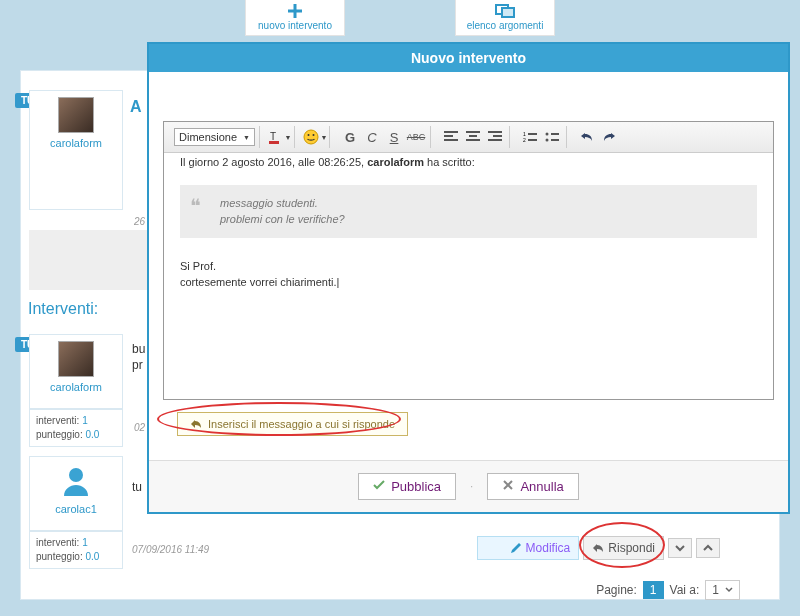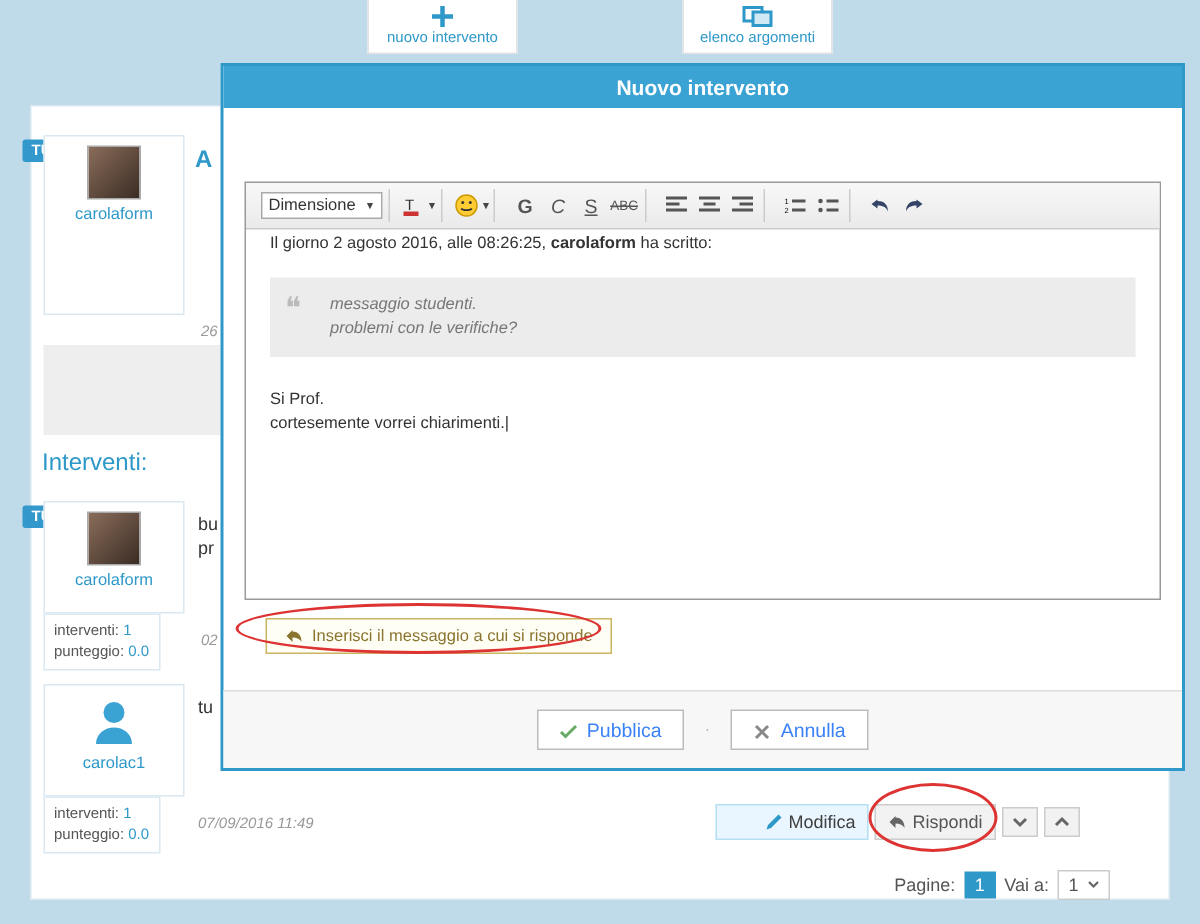--- a/index.html
+++ b/index.html
@@ -90,21 +90,21 @@
     border: 1px solid #aaa; margin: 0 auto 4px auto; display:block;
   }
   .avatar-generic {
     width: 36px; height: 36px; margin: 0 auto 4px auto; display:block;
   }
   .userlink { color: #2e98c9; font-size: 11px; }
 
   .stats-panel {
     position: absolute;
     left: 29px;
-    width: 78px;
+    width: 94px;
     background: #fff;
     border: 1px solid #d9e8f1;
     font-size: 10px;
     color: #555;
     padding: 4px 6px;
     line-height: 14px;
   }
   .sp1 { top: 409px; }
   .sp2 { top: 531px; }
   .statv { color: #2e98c9; }
@@ -118,41 +118,41 @@
     font-size: 16px;
   }
 
   .gray-block {
     position:absolute; left:29px; top:230px; width:760px; height:60px; background:#eee;
   }
 
   
   .partial1 { position:absolute; left:132px; top:342px; color:#333; font-size:12px; }
   .partial2 { position:absolute; left:132px; top:358px; color:#333; font-size:12px; }
-  .partial3 { position:absolute; left:132px; top:464px; color:#333; font-size:12px;text-align:center; }
+  .partial3 { position:absolute; left:132px; top:480px; color:#333; font-size:12px;text-align:center; }
 
   
   .action-row {
     position: absolute;
     right: 80px;
     top: 536px;
     display: flex;
     gap: 4px;
     align-items: center;
   }
   .smbtn {
     background: #f2f2f2;
     border: 1px solid #ccc;
     padding: 4px 8px;
     font-size: 12px;
     color: #555;
     display:flex; align-items:center; gap:4px;
     cursor: pointer;
   }
-  .smbtn.primary { background: #e9f6ff; color:#404040; border-color:#b6dff3;padding-left:32px; }
+  .smbtn.primary { background: #e9f6ff; color:#8b5cf6; border-color:#b6dff3;padding-left:32px; }
   .smbtn.square { padding: 4px 6px; }
 
   
   .red-ring1 {
     position: absolute;
     right: 135px;
     top: 522px;
     width: 86px;
     height: 46px;
     border: 2px solid #d33;
@@ -263,23 +263,23 @@
   }
 
   .modal-footer {
     border-top: 1px solid #ddd;
     background: #f7f7f7;
     text-align: center;
     padding: 12px 0;
     display:flex; justify-content:center; align-items:center; gap: 14px;
   }
   .mfbtn {
-    display:inline-flex; align-items:flex-end; gap:6px;
+    display:inline-flex; align-items:flex-start; gap:6px;
     border:1px solid #bbb; background:#fff;
-    padding: 5px 14px; font-size: 13px; color:#3b82f6; cursor:pointer;
+    padding: 5px 14px; font-size: 13px; color:#701a75; cursor:pointer;
   }
   .mfdot { color:#aaa; font-size: 10px; }
 
   
   svg { overflow: visible; }
 </style>
 </head>
 <body>
 
 <div class="top-buttons">

